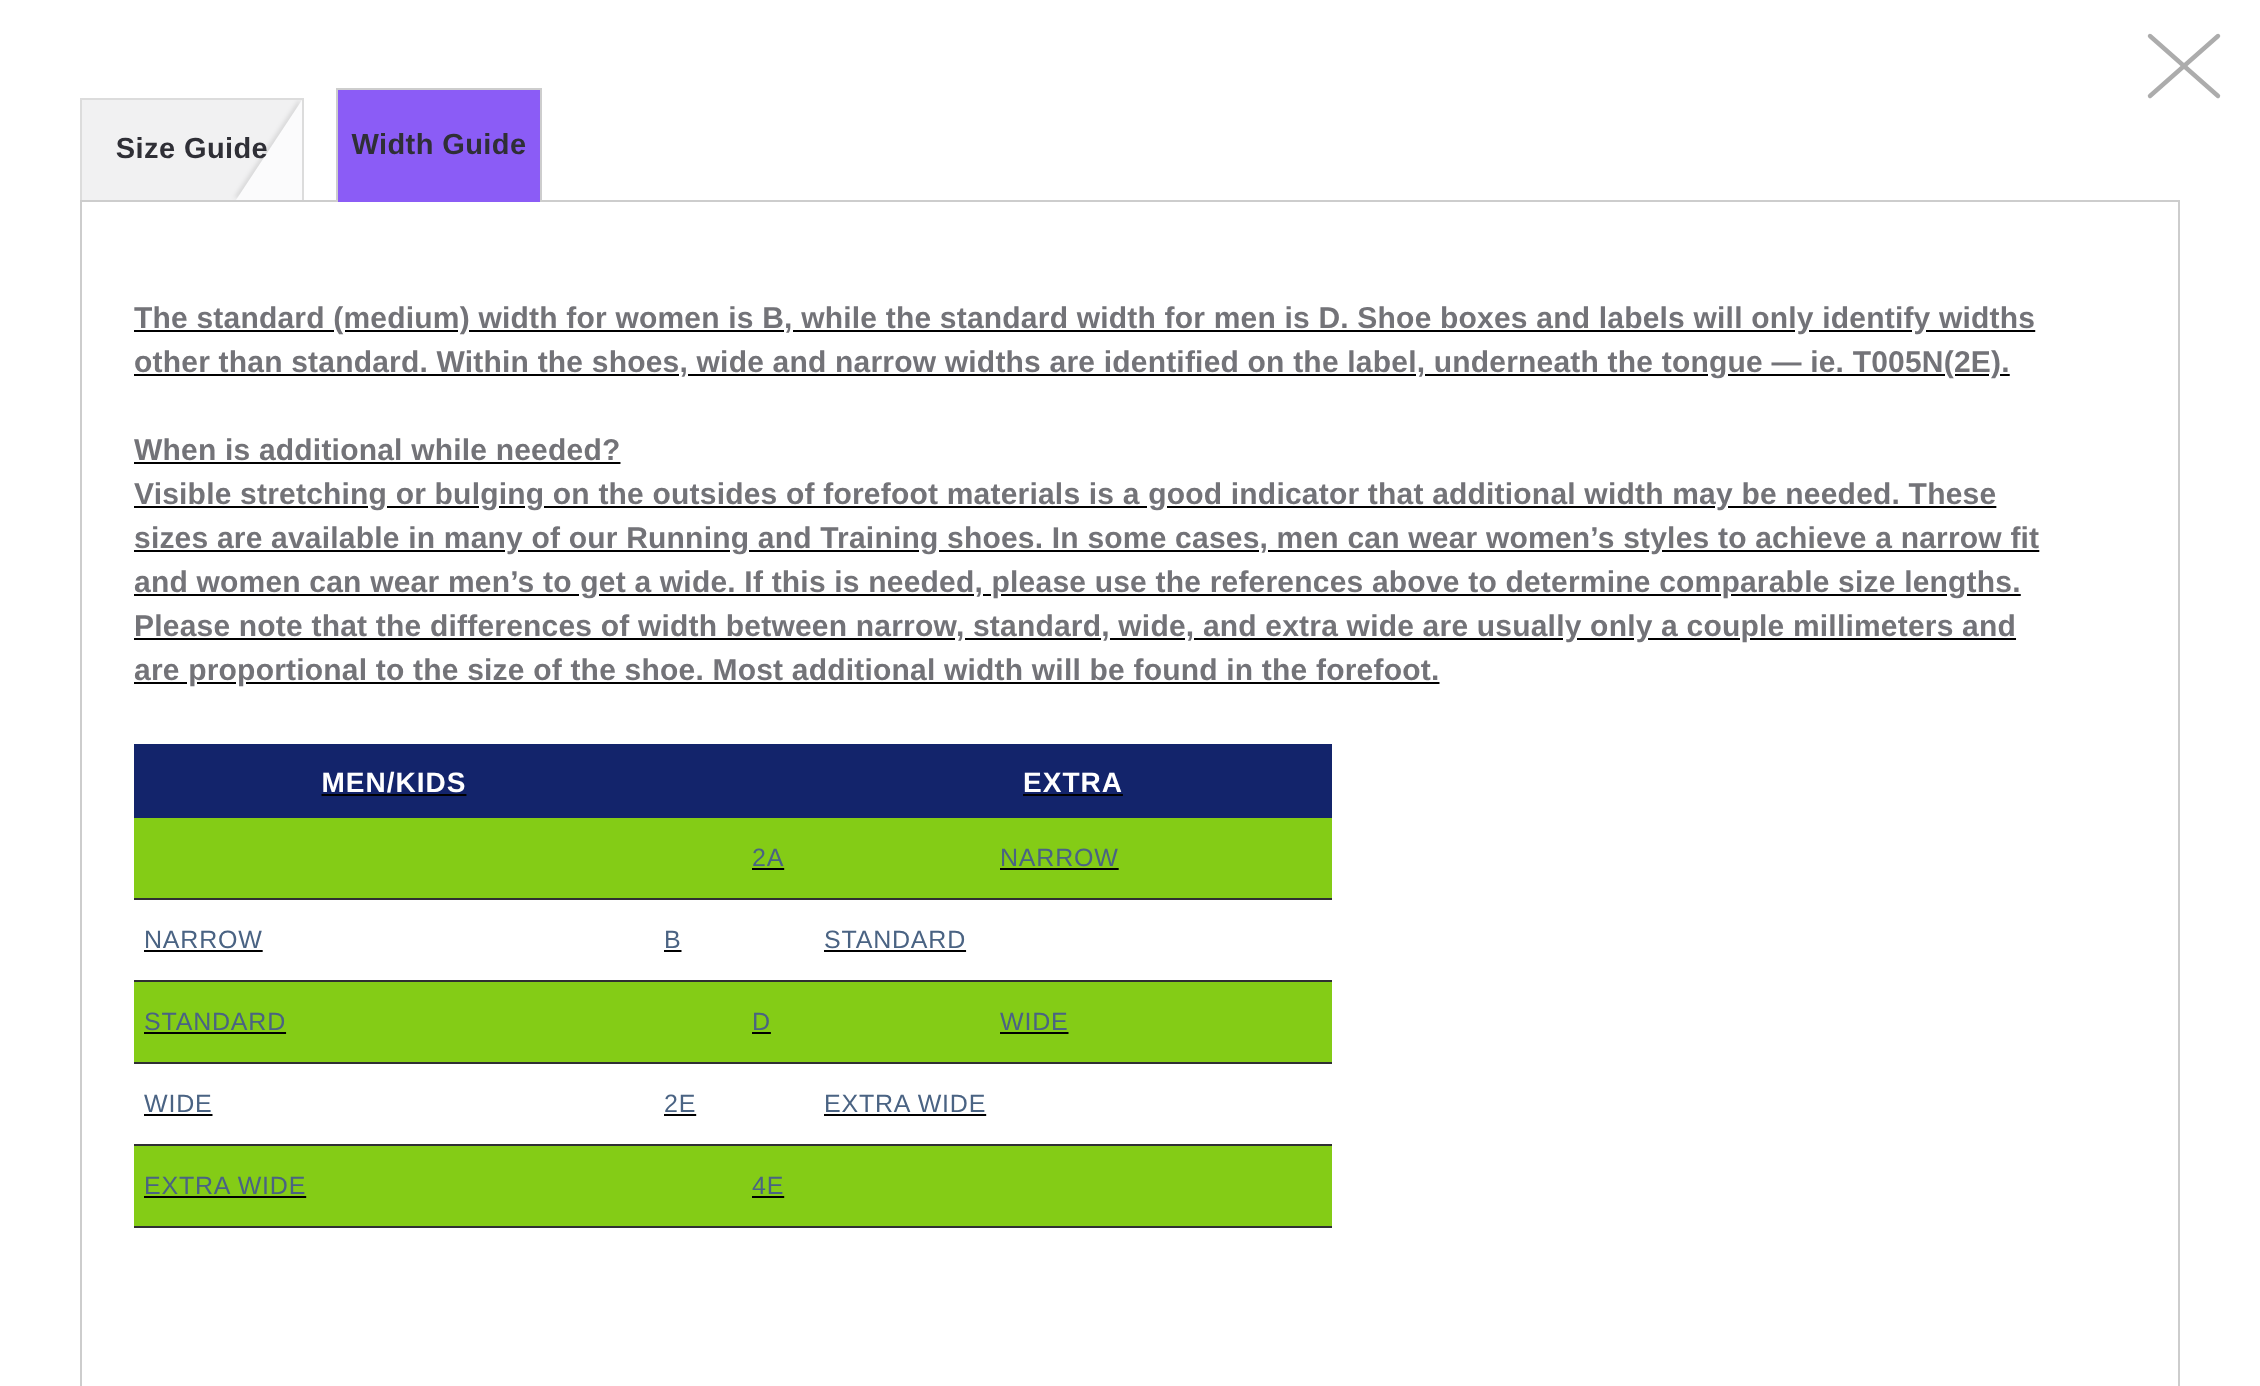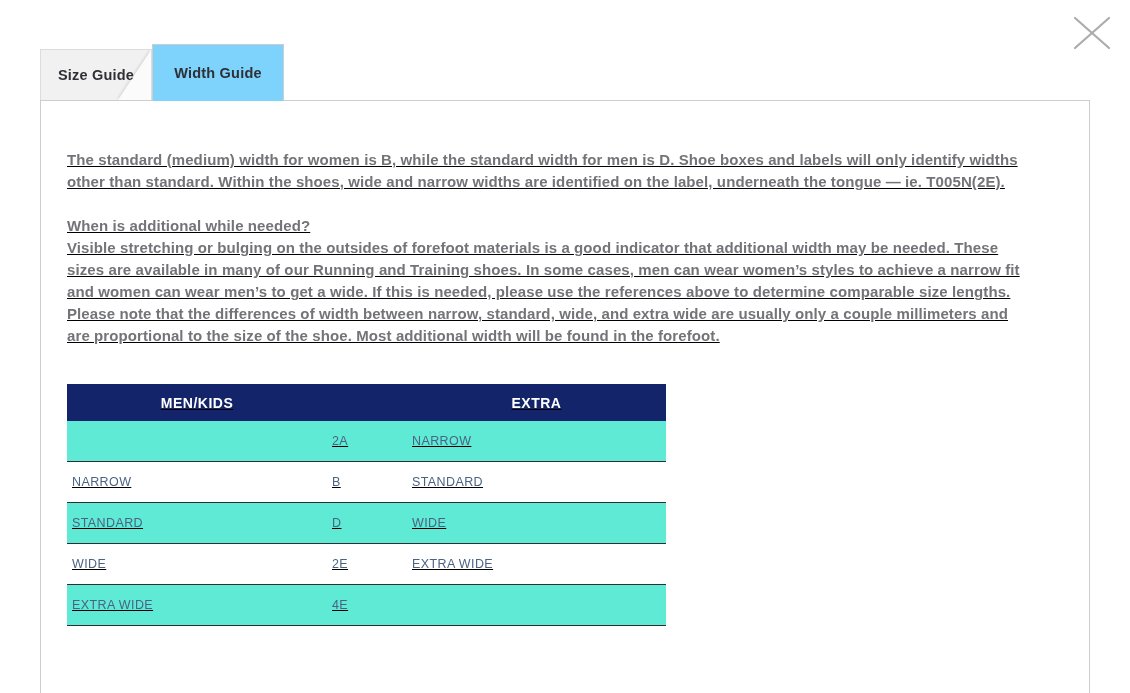--- a/index.html
+++ b/index.html
@@ -59,26 +59,27 @@
     content: "";
     position: absolute;
     right: 0; bottom: 0;
     width: 0; height: 0;
     border-bottom: 50px solid #fbfbfc;
     border-left: 33px solid transparent;
     filter: drop-shadow(-1px -1px 1px rgba(0,0,0,0.10));
   }
   .tab-inactive .tab-label { position: relative; z-index: 1; }
   .tab-active {
-    width: 132px;
+    width: 103px;
     height: 57px;
-    background: #7dd3fc;
+    background: #8b5cf6;
     border: 1px solid #cdcdcd;
     border-bottom: none;
     margin-bottom: -1px;
+    margin-left: 16px;
   }
 
   
   .panel {
     position: relative;
     z-index: 1;
     margin: 0 40px;
     height: 690px;
     border: 1px solid #cdcdcd;
     background: #ffffff;
@@ -91,21 +92,21 @@
     line-height: 22px;
     color: #737378;
     letter-spacing: 0.1px;
     max-width: 982px;
   }
   .para-intro { margin-bottom: 22px; }
 
   
   .width-table {
     width: 599px;
-    margin-top: 37px;
+    margin-top: 25px;
   }
   .wt-header {
     display: grid;
     grid-template-columns: 260px 80px 259px;
     align-items: center;
     height: 37px;
     background: #13246b;
     color: #ffffff;
     font-size: 14px;
     font-weight: bold;
@@ -116,21 +117,21 @@
     display: grid;
     grid-template-columns: 260px 80px 259px;
     align-items: center;
     height: 41px;
     font-size: 12.5px;
     color: #4a6383;
     letter-spacing: 0.4px;
     border-bottom: 1px solid #2f2f33;
   }
   .wt-row:first-of-type { border-top: 1px solid #2f2f33; }
-  .wt-row.alt { background: #5eead4; }
+  .wt-row.alt { background: #84cc16; gap: 44px; }
   .wt-row .c { padding-left: 5px; }
 </style>
 </head>
 <body>
 
 <div class="page">
 
   <button class="close-btn" aria-label="Close">
     <svg width="40" height="40" viewBox="0 0 40 40">
       <line x1="3" y1="4" x2="37" y2="34" stroke="#acacac" stroke-width="2.2" stroke-linecap="round"></line>

